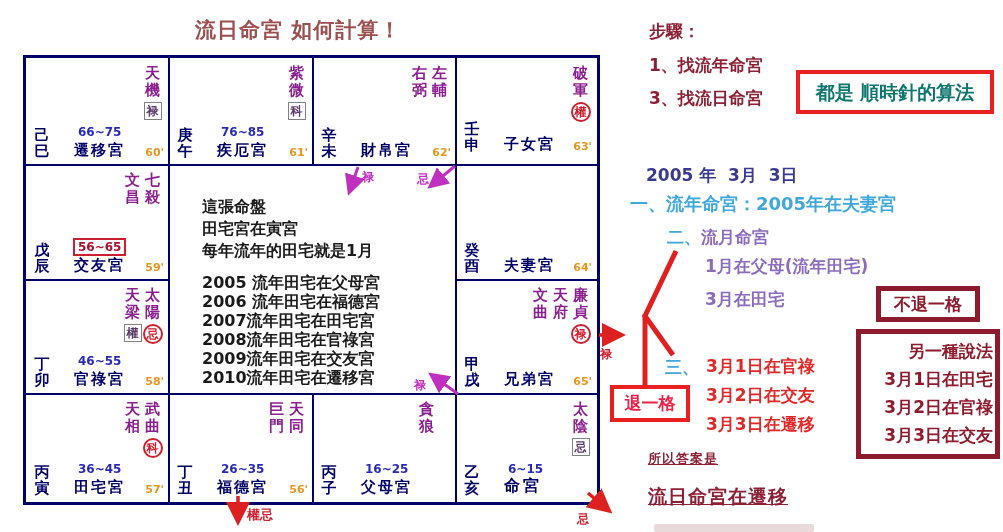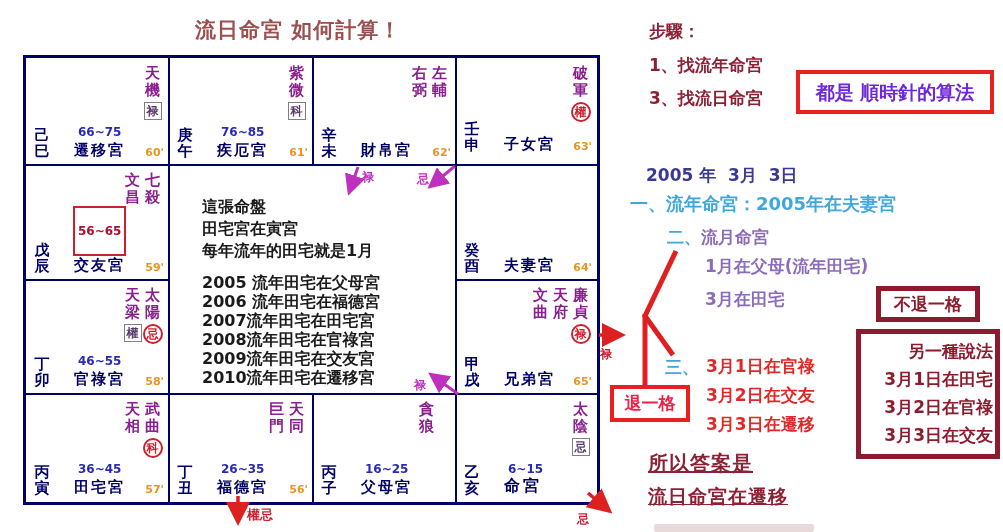--- a/index.html
+++ b/index.html
@@ -34,58 +34,58 @@
   .c-hai{left:430px;top:336px;width:141px;height:108px}
 
   .stars{position:absolute;top:7px;right:8px;display:flex;gap:3px;}
   .starcol{display:flex;flex-direction:column;align-items:center;width:17px;}
   .starname{width:17px;font-size:15px;line-height:17px;font-weight:bold;color:#8a1f8f;word-break:break-all;text-align:center;}
   .mark{margin-top:3px;width:16px;height:16px;line-height:16px;font-size:12px;font-weight:bold;text-align:center;box-sizing:content-box;}
   .mark.box{border:1px solid #808080;color:#5a3a6a;}
   .mark.circle{border:2px solid #cc2030;border-radius:50%;color:#cc2030;}
   .stem{position:absolute;left:8px;bottom:6px;width:16px;font-size:15px;line-height:16px;font-weight:bold;color:#000066;word-break:break-all;text-align:center;}
   .age{position:absolute;left:52px;bottom:26px;font-size:12px;font-weight:bold;color:#2929b8;}
-  .age.boxed{border:2px solid #cc2030;color:#aa1030;padding:16px 3px;left:47px;bottom:24px;}
+  .age.boxed{border:2px solid #cc2030;color:#aa1030;padding:0 3px;left:47px;bottom:24px;}
   .palace{position:absolute;left:48px;bottom:5px;font-size:15px;font-weight:bold;color:#000066;letter-spacing:2px;}
   .palace.main{font-size:16px;letter-spacing:3px;}
   .minute{position:absolute;right:5px;bottom:6px;font-size:11px;font-weight:bold;color:#e8951e;}
 
   .center-box{position:absolute;left:143px;top:107px;width:259px;height:229px;padding:31px 0 0 33px;box-sizing:border-box;}
   .center-box .li{font-size:16px;line-height:19px;font-weight:bold;color:#1a1a1a;white-space:nowrap;}
   .center-box .li:nth-child(-n+3){line-height:22px;}
   .center-box .li.spacer{height:11px;}
 
   
   .overlay{position:absolute;left:0;top:0;width:1003px;height:532px;pointer-events:none;}
   .lbl{position:absolute;font-size:12px;font-weight:bold;white-space:nowrap;}
   .lbl.mag{color:#c030c0;}
   .lbl.red{color:#cc2030;}
 
   
   .steps-title{position:absolute;left:649px;top:20px;font-size:17px;font-weight:bold;color:#8c2135;}
   .steps{position:absolute;left:649px;top:49px;}
   .steps .li{font-size:17px;font-weight:bold;color:#8c2135;line-height:33px;white-space:nowrap;}
-  .clockwise-box{position:absolute;left:796px;top:70px;width:190px;height:36px;border:4px solid #e82020;color:#6d28d9;
+  .clockwise-box{position:absolute;left:796px;top:70px;width:190px;height:36px;border:4px solid #e82020;color:#0f766e;
     font-size:19px;font-weight:bold;text-align:center;line-height:36px;white-space:nowrap;}
   .date-line{position:absolute;left:646px;top:164px;font-size:17px;font-weight:bold;color:#39398f;white-space:pre;}
   .year-line{position:absolute;left:630px;top:192px;font-size:18px;font-weight:bold;color:#3fa7dc;white-space:nowrap;}
   .month-line{position:absolute;left:667px;top:226px;font-size:17px;font-weight:bold;white-space:nowrap;}
   .month-line .num{color:#3fa7dc;} .month-line .rest{color:#8a6cba;}
   .months{position:absolute;left:705px;top:250px;}
   .months .li{font-size:17px;font-weight:bold;color:#8a6cba;line-height:33px;white-space:nowrap;}
   .day-num{position:absolute;left:665px;top:356px;font-size:17px;font-weight:bold;color:#3fa7dc;}
   .days{position:absolute;left:706px;top:352px;}
   .days .li{font-size:17px;font-weight:bold;color:#e02828;line-height:29px;white-space:nowrap;}
   .step-back-box{position:absolute;left:610px;top:385px;width:72px;height:29px;border:4px solid #e82020;color:#ee2248;
     font-size:17px;font-weight:bold;text-align:center;line-height:29px;}
   .no-step-back-box{position:absolute;left:876px;top:286px;width:94px;height:26px;border:5px solid #8c1b2e;color:#8c1b2e;
     font-size:17px;font-weight:bold;text-align:center;line-height:26px;}
   .alt-box{position:absolute;left:856px;top:329px;width:127px;border:5px solid #8c1b2e;color:#8c1b2e;padding:3px 2px 5px 5px;}
   .alt-box .li{font-size:17px;font-weight:bold;line-height:28px;white-space:nowrap;text-align:right;}
-  .answer1{position:absolute;left:648px;top:450px;font-size:20px;font-weight:bold;color:#8c2135;text-decoration:underline;letter-spacing:1px;}
+  .answer1{position:absolute;left:648px;top:450px;font-size:13px;font-weight:bold;color:#8c2135;text-decoration:underline;letter-spacing:1px;}
   .answer2{position:absolute;left:648px;top:484px;font-size:19px;font-weight:bold;color:#8c2135;text-decoration:underline;letter-spacing:1px;}
   .remnant{position:absolute;left:654px;top:524px;width:160px;height:8px;background:#dcc6c6;opacity:0.65;border-radius:2px;}
 </style>
 </head>
 <body>
 
 <div class="canvas">
 
   <div class="title">流日命宮 如何計算！</div>
 

